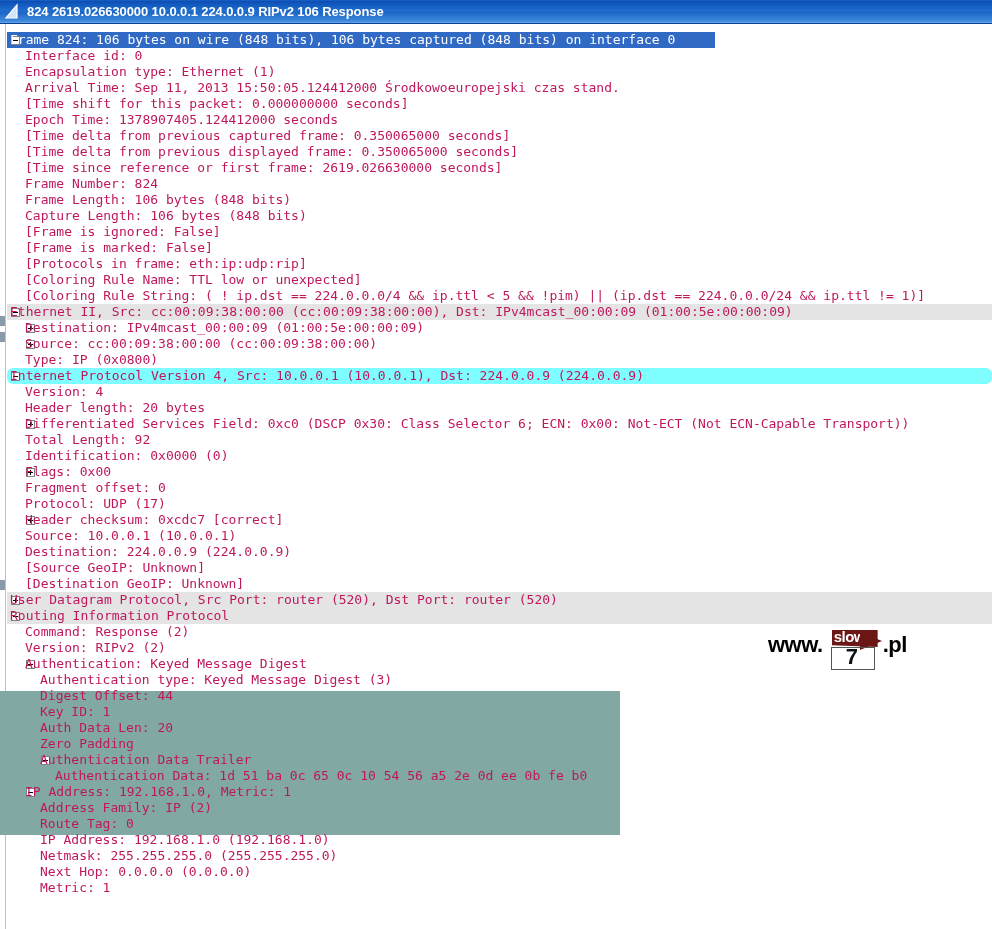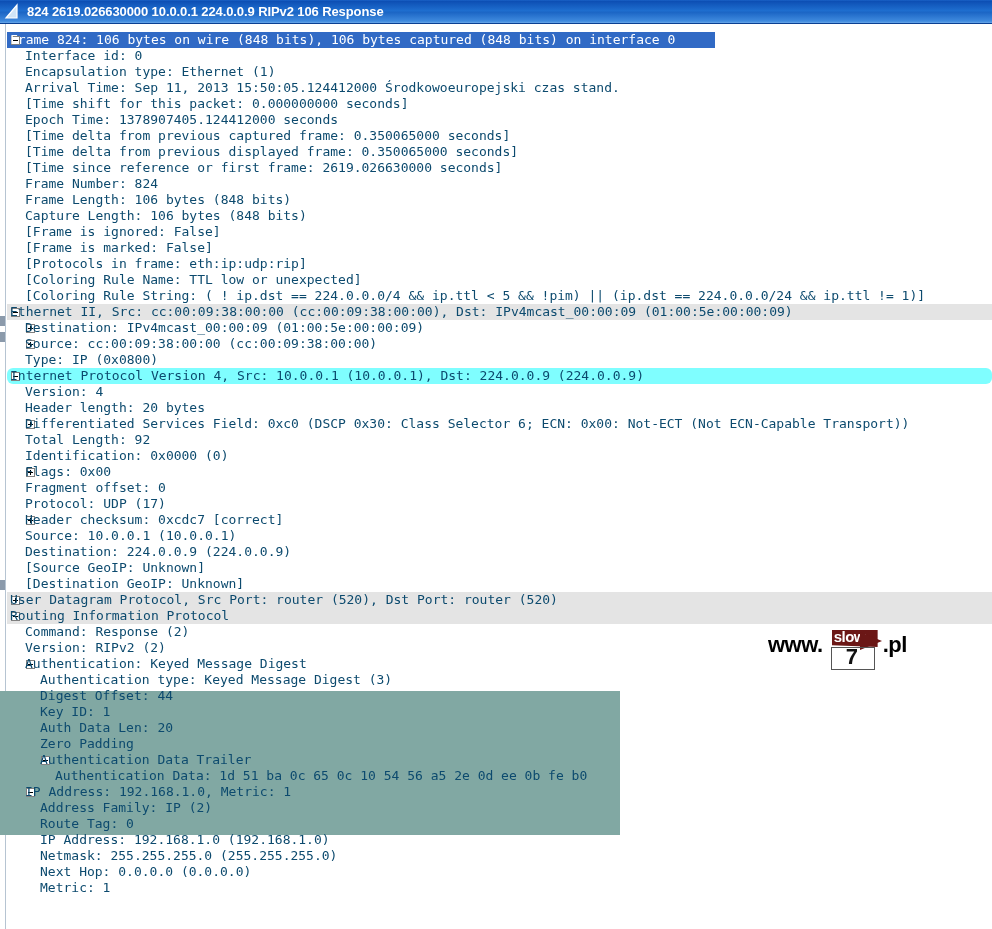--- a/index.html
+++ b/index.html
@@ -57,21 +57,21 @@
     background: #8b9aab;
   }
   .tree {
     position: absolute;
     left: 7px; top: 0; right: 0; bottom: 0; margin-top: 8px;
   }
   .row {
     height: 16px;
     line-height: 16px;
     font-size: 13px;
-    color: #0c4a6e;
+    color: #be185d;
     white-space: pre;
     position: relative;
     display: block;
   }
   
   .i0  { padding-left: 3px;  }
   .i1  { padding-left: 18px; }
   .i2  { padding-left: 33px; }
   .i3  { padding-left: 48px; }
 

